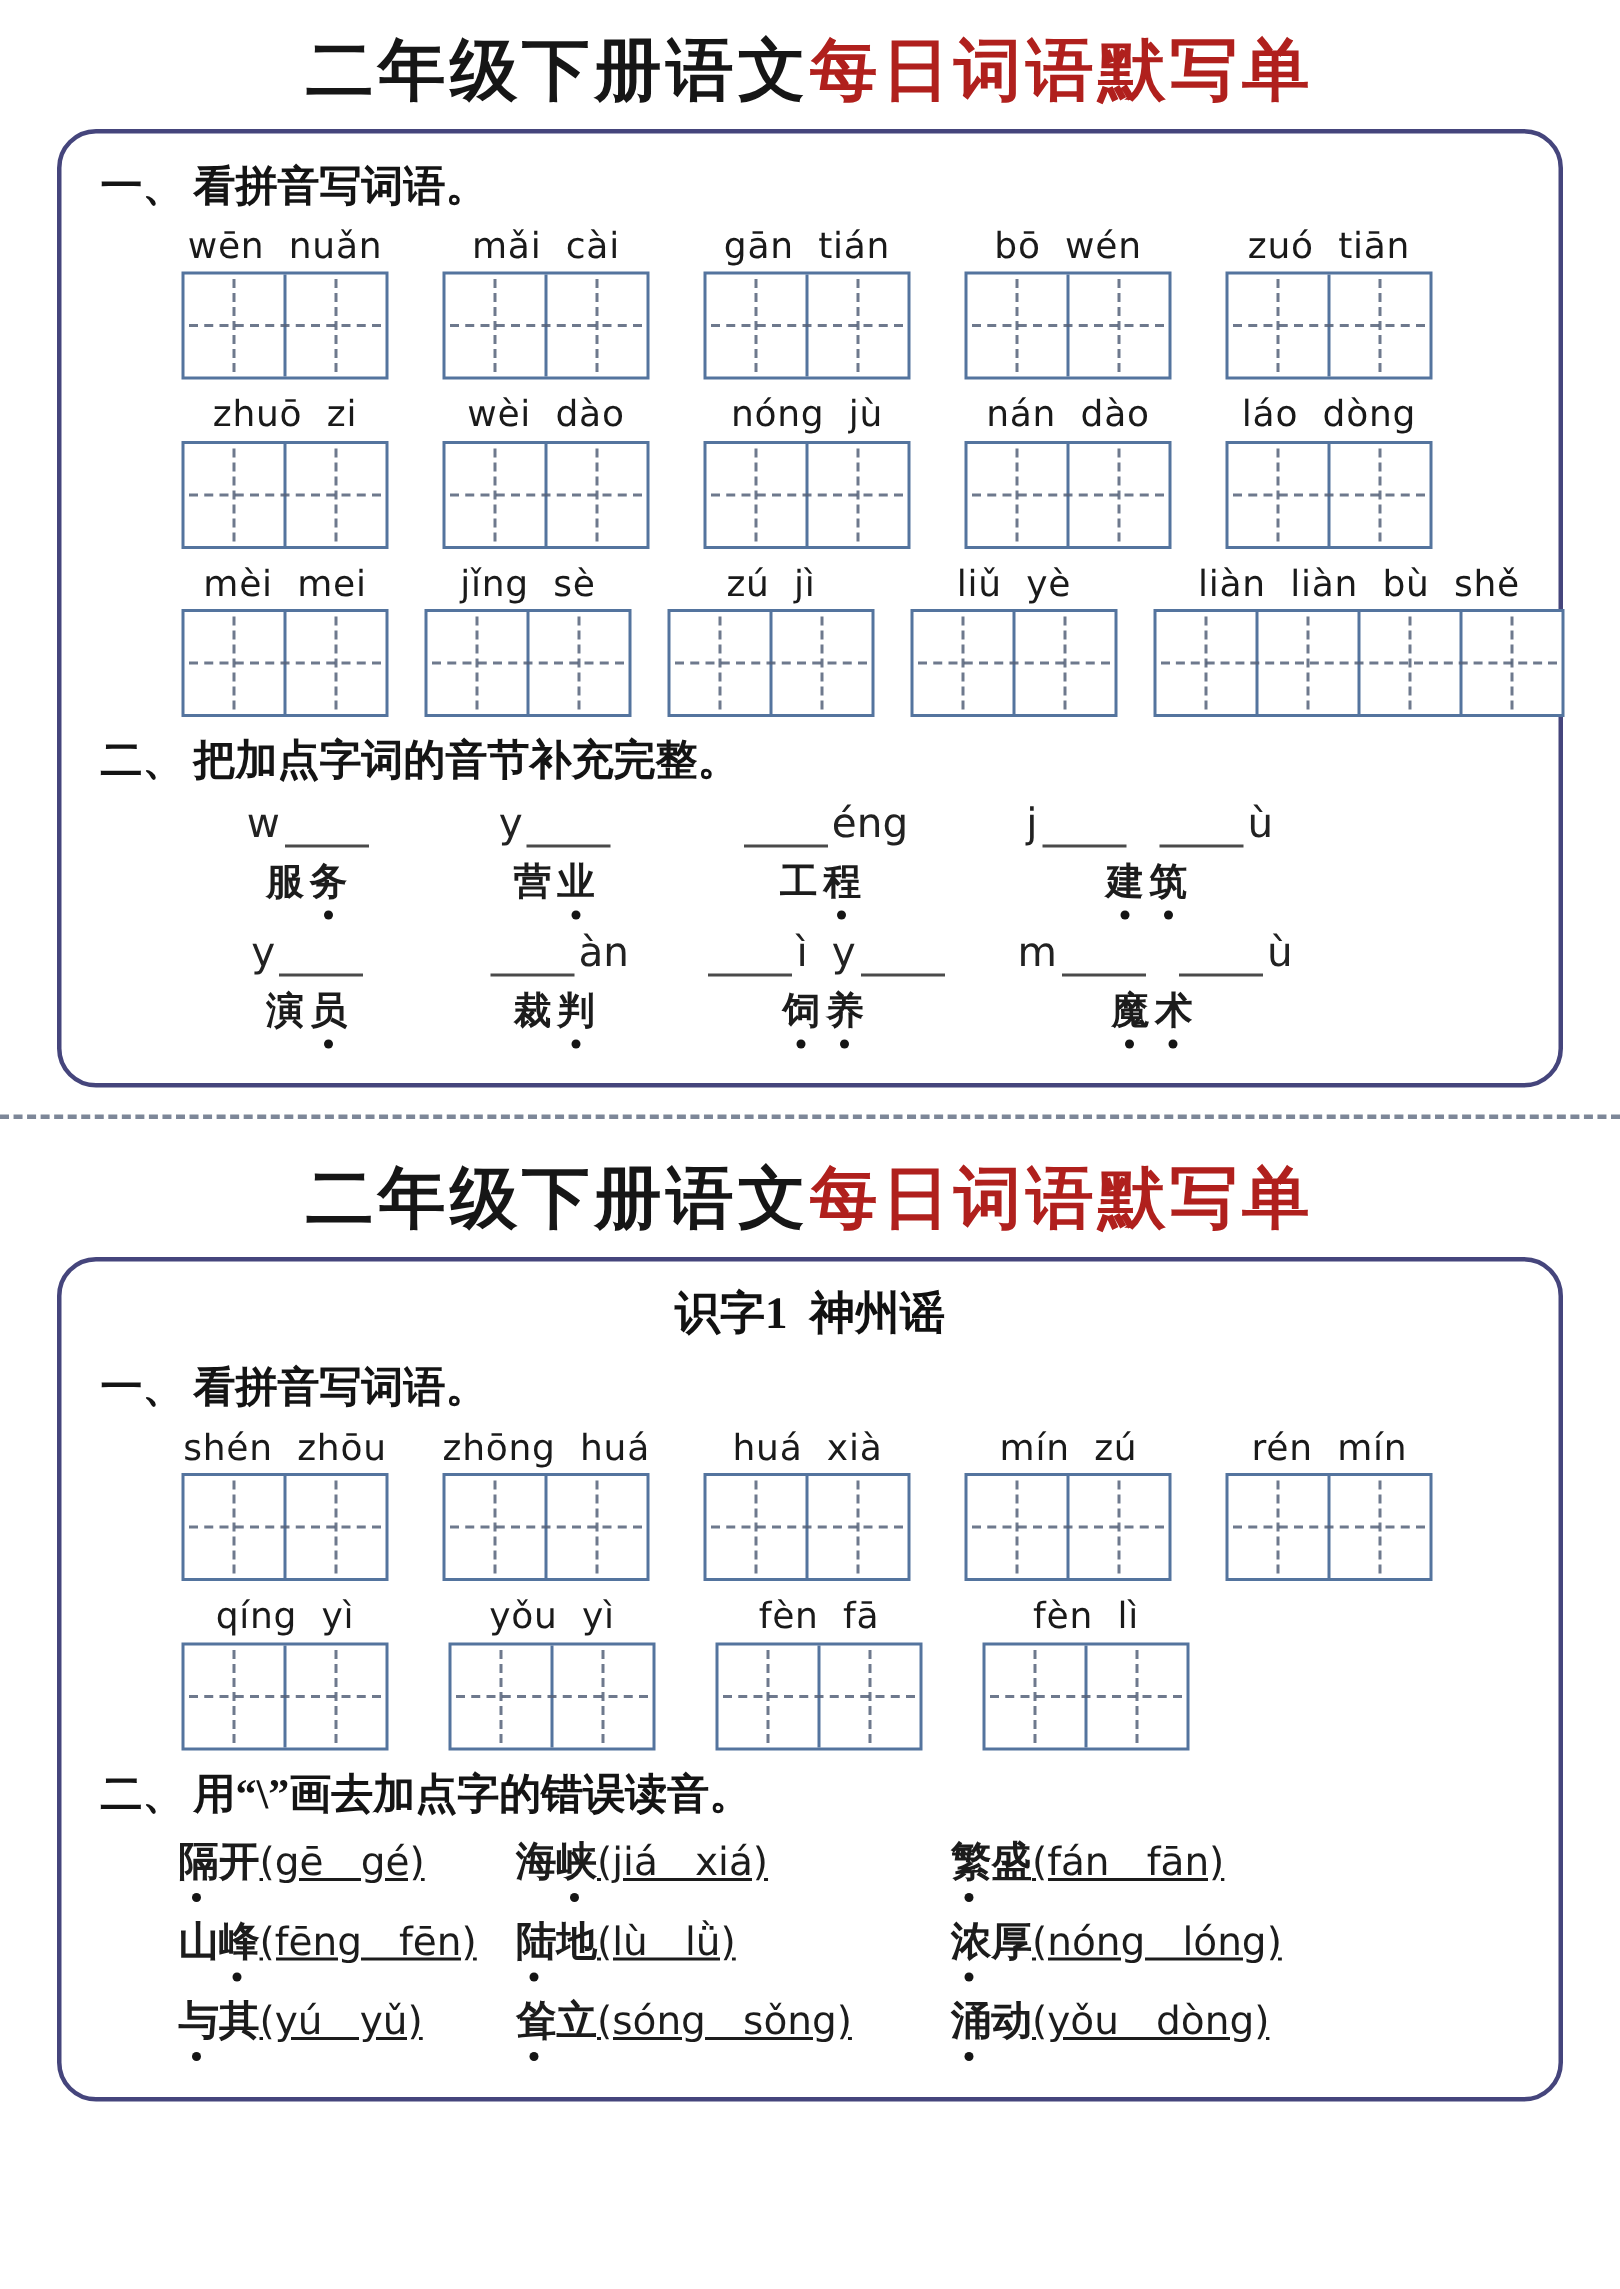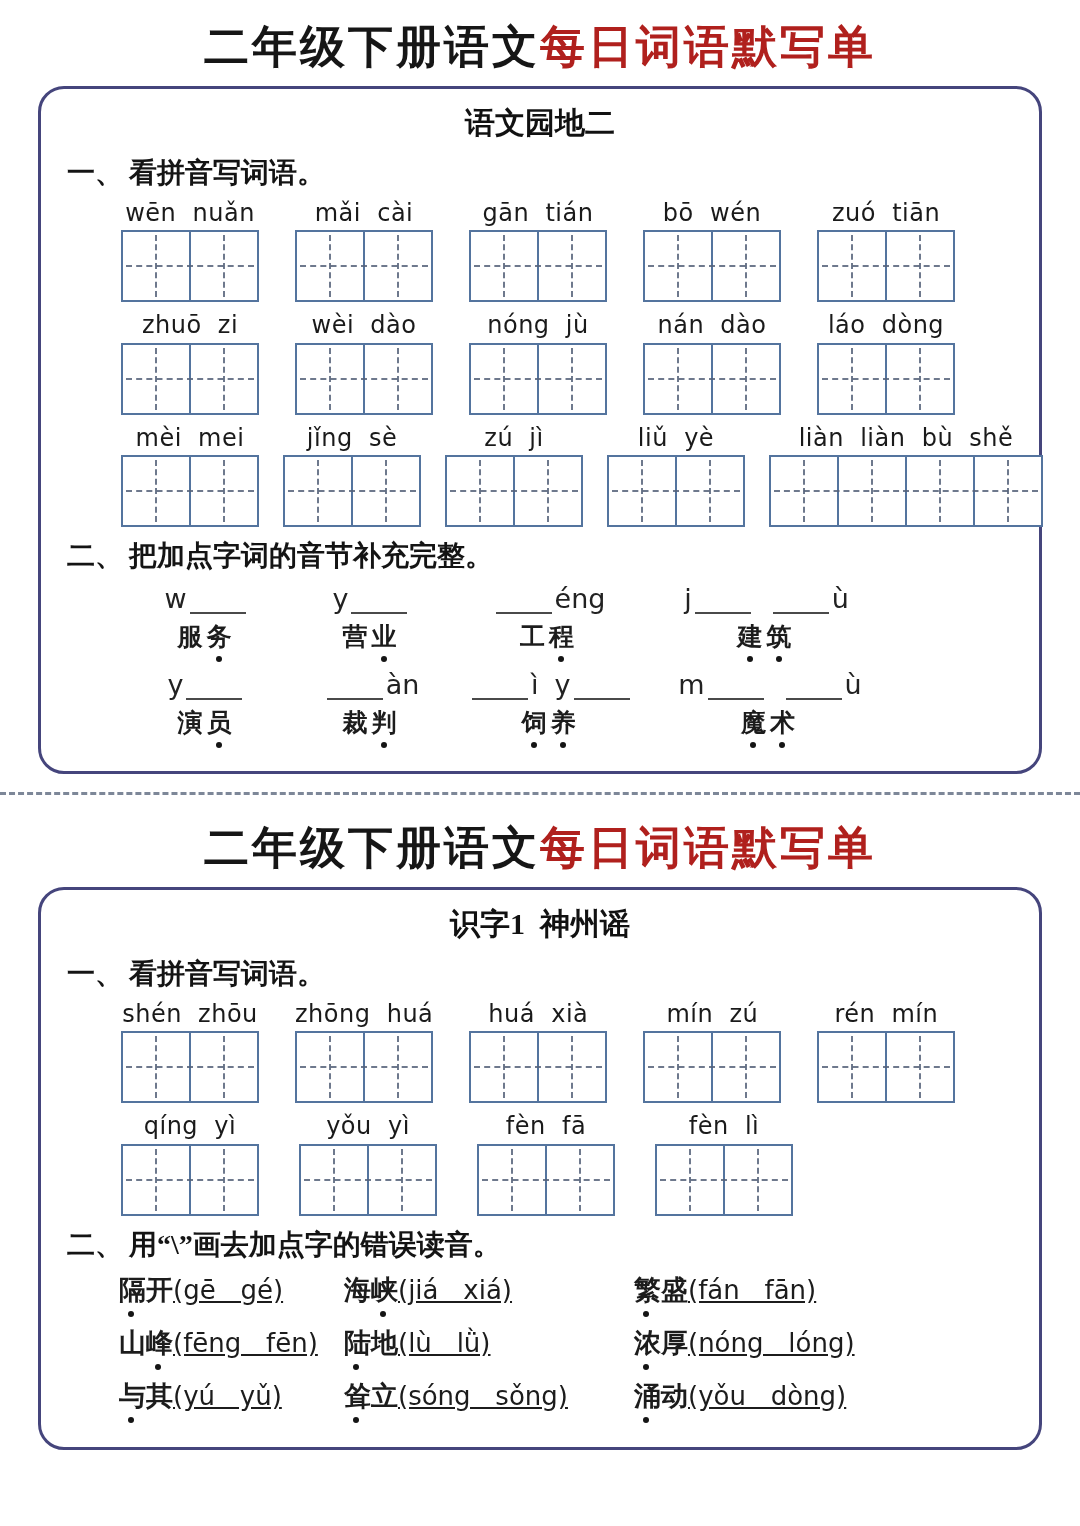--- a/index.html
+++ b/index.html
@@ -98,21 +98,20 @@
 </style>
 </head>
 <body>
 
 <div class="page">
 
   <section>
     <h1 class="main-title"><span class="t-black">二年级下册语文</span><span class="t-red">每日词语默写单</span></h1>
 
     <div class="wbox">
-      <div class="box-title">语文园地二</div>
 
       <div class="q-head">
         <span class="q-num">一、</span><span>看拼音写词语。</span>
       </div>
 
       <div class="pinyin-rows">
           <div class="pinyin-row g36">
             <div class="pinyin-item">
               <div class="pinyin-label">wēn  nuǎn</div>
               <div class="pgrid">

